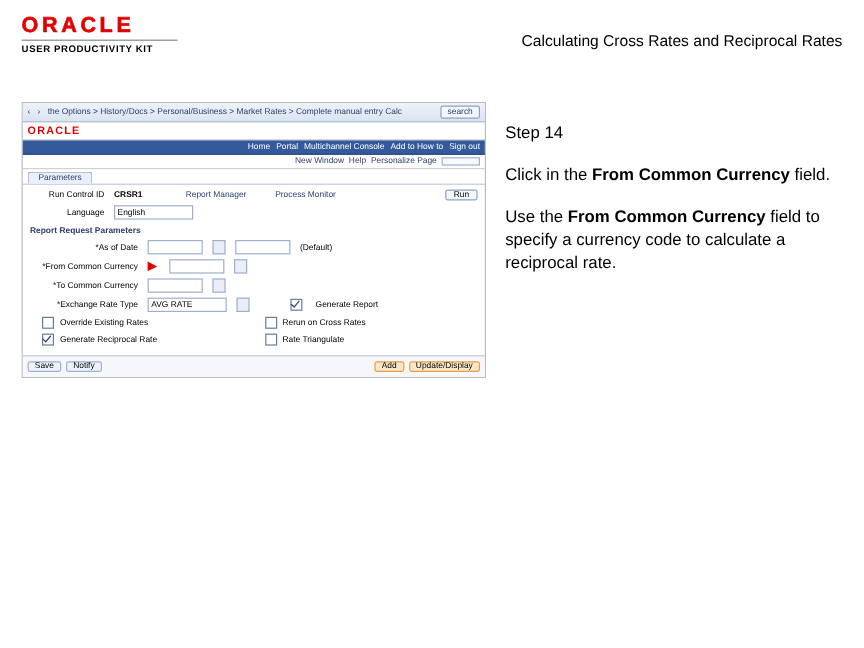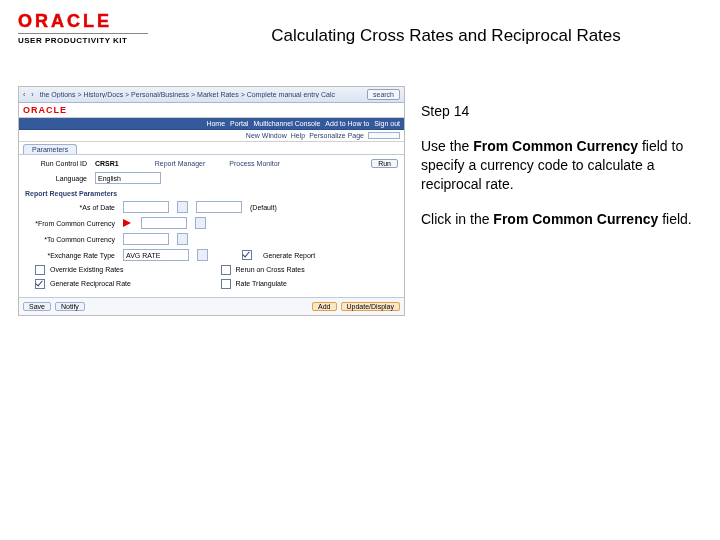--- a/index.html
+++ b/index.html
@@ -40,23 +40,23 @@
     margin: 3px 0 2px 0;
   }
   .oracle-sub {
     font-size: 8px;
     letter-spacing: 0.5px;
     color: #000;
     font-weight: bold;
   }
   .doc-title {
     flex: 1;
-    text-align: center;
+    text-align: right;
     padding-top: 14px;
-    font-size: 17px;
+    font-size: 13px;
     margin-left: 12px;
   }
 
   
   .layout {
     display: flex;
     padding: 40px 18px 0 18px;
     gap: 18px;
   }
   .left {
@@ -362,19 +362,19 @@
         <span class="spacer"></span>
         <span class="orange-btn">Add</span>
         <span class="orange-btn">Update/Display</span>
       </div>
     </div>
   </div>
 
   <div class="right">
     <p>Step 14</p>
     <p>
-      <span>Use the </span><b>From Common Currency</b><span> field to specify a currency code to calculate a reciprocal rate.</span>
+      <span>Click in the </span><b>From Common Currency</b><span> field.</span>
     </p>
     <p>
-      <span>Click in the </span><b>From Common Currency</b><span> field.</span>
+      <span>Use the </span><b>From Common Currency</b><span> field to specify a currency code to calculate a reciprocal rate.</span>
     </p>
   </div>
 </div>
 
 </body></html>

